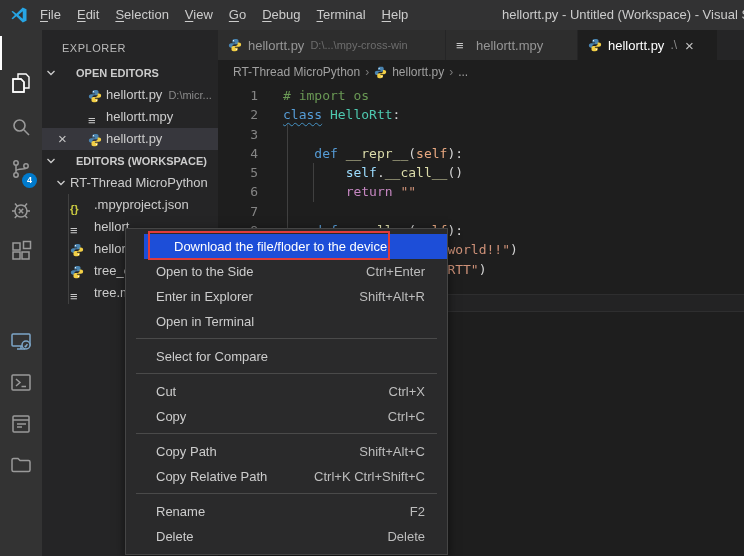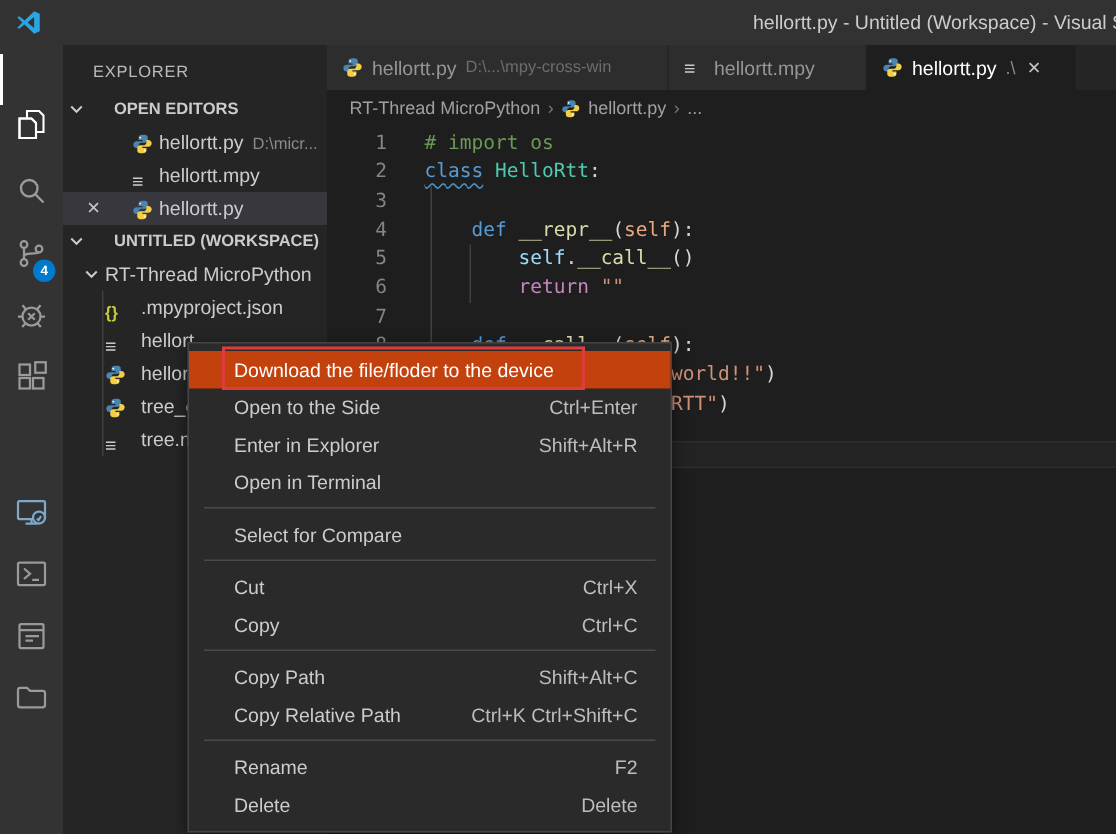--- a/index.html
+++ b/index.html
@@ -78,37 +78,47 @@
   #divider1 { position:absolute; left:0; top:264px; width:526px; height:1px; background:#2e2e2f; }
   #divider-band { position:absolute; left:0; top:265px; width:526px; height:16px; background:#232324; }
   #divider2 { position:absolute; left:0; top:281px; width:526px; height:1px; background:#2e2e2f; }
 
   
   #context-menu { position:absolute; left:125px; top:228px; width:323px; background:#2a2a2b;
                   border:1px solid #454545; box-shadow:0 3px 10px rgba(0,0,0,.55); z-index:10;
                   padding:5px 0; }
   .menu-item { height:25px; display:flex; align-items:center; padding:0 22px 0 30px;
                font-size:13px; color:#cccccc; cursor:pointer; }
-  .menu-item.hl { background:#c2410c; color:#ffffff; }
+  .menu-item.hl { background:#1d4ed8; color:#ffffff;margin-left:18px; }
   .mi-label { flex:1; }
   .mi-key { color:#bdbdbd; }
   .menu-sep { height:10px; position:relative; }
   .menu-sep::after { content:""; position:absolute; left:10px; right:10px; top:4px; height:1px; background:#4a4a4a; }
   #red-annotation { position:absolute; left:22px; top:2px; width:242px; height:29px;
                     border:2px solid #e03c3c; pointer-events:none; z-index:11; }
 </style>
 </head>
 <body>
 
 <div id="window">
 
   <div id="titlebar">
     <svg id="vscode-logo" viewBox="0 0 24 24">
       <path fill="#27a5e4" d="M17 2 8.5 10.2 3.7 6.5 2 7.4 6.6 12 2 16.6l1.7.9 4.8-3.7L17 22l5-2.3V4.3L17 2zm0 5.1v9.8L11.2 12 17 7.1z"></path>
     </svg>
+    <div id="menubar">
+        <div class="mitem"><u>F</u>ile</div>
+        <div class="mitem"><u>E</u>dit</div>
+        <div class="mitem"><u>S</u>election</div>
+        <div class="mitem"><u>V</u>iew</div>
+        <div class="mitem"><u>G</u>o</div>
+        <div class="mitem"><u>D</u>ebug</div>
+        <div class="mitem"><u>T</u>erminal</div>
+        <div class="mitem"><u>H</u>elp</div>
+      </div>
     <div id="window-title">hellortt.py - Untitled (Workspace) - Visual Stud</div>
   </div>
 
   <div id="activitybar">
     <div id="act-indicator"></div>
     <div class="act-icon" style="top:41px">
       <svg viewBox="0 0 24 24" fill="none" stroke="#ffffff" stroke-width="1.4">
           <path d="M9 3h8l3 3v11h-11z"></path>
           <path fill="#333333" d="M4 8h8l3 3v10H4z"></path>
           <path d="M4 8h8l3 3v10H4z"></path>
@@ -190,21 +200,21 @@
               <path fill="#4a84b0" d="M7.9 1C6 1 5 1.8 5 3v2h3.1v.9H3.6C2.1 5.9 1 7 1 8.5S2.1 11 3.6 11H5V9.2C5 8 6 7 7.5 7h2.4c1.2 0 2.1-.9 2.1-2.1V3c0-1.2-1-2-2.4-2H7.9z"></path>
               <path fill="#f2cf46" d="M8.1 15c1.9 0 2.9-.8 2.9-2v-2H7.9v-.9h4.5c1.5 0 2.6-1.1 2.6-2.6S13.9 5 12.4 5H11v1.8C11 8 10 9 8.5 9H6.1C4.9 9 4 9.9 4 11.1V13c0 1.2 1 2 2.4 2h1.7z"></path>
               <circle fill="#fff" cx="6.3" cy="3.1" r=".7"></circle>
               <circle fill="#fff" cx="9.7" cy="12.9" r=".7"></circle>
             </svg></span><span class="fname">hellortt.py</span></div>
       </div>
     <div class="section-header">
       <svg class="chev" viewBox="0 0 10 10" fill="none" stroke="#cccccc" stroke-width="1.3">
           <path d="m1.5 3 3.5 3.5L8.5 3"></path>
         </svg>
-      <span>UNTITLED (WORKSPACE)</span>
+      <span>EDITORS (WORKSPACE)</span>
     </div>
     <div class="tree-folder">
       <svg class="chev" viewBox="0 0 10 10" fill="none" stroke="#cccccc" stroke-width="1.3">
           <path d="m1.5 3 3.5 3.5L8.5 3"></path>
         </svg>
       <span>RT-Thread MicroPython</span>
     </div>
     <div id="tree-files">
         <div class="row tf"><span class="ficon json-glyph">{}</span><span class="fname">.mpyproject.json</span></div>
         <div class="row tf"><span class="ficon mpy-glyph">≡</span><span class="fname">hellort</span></div>

